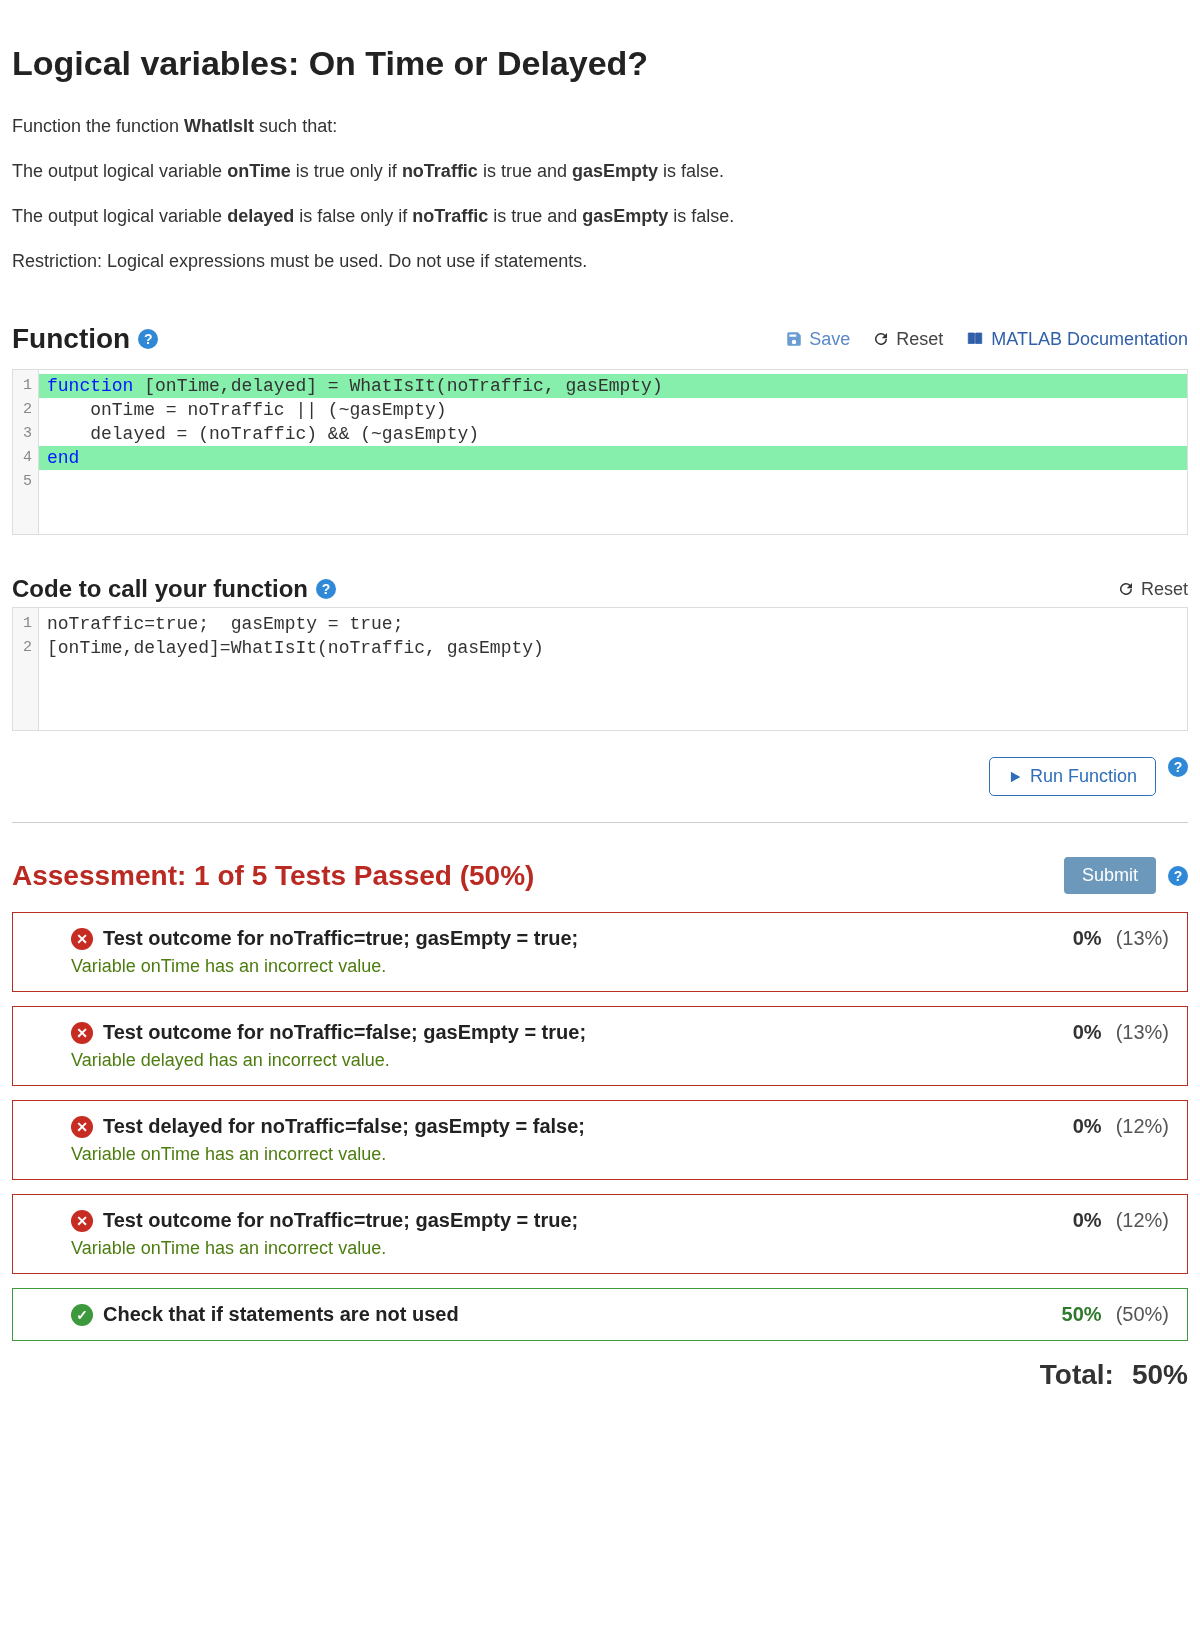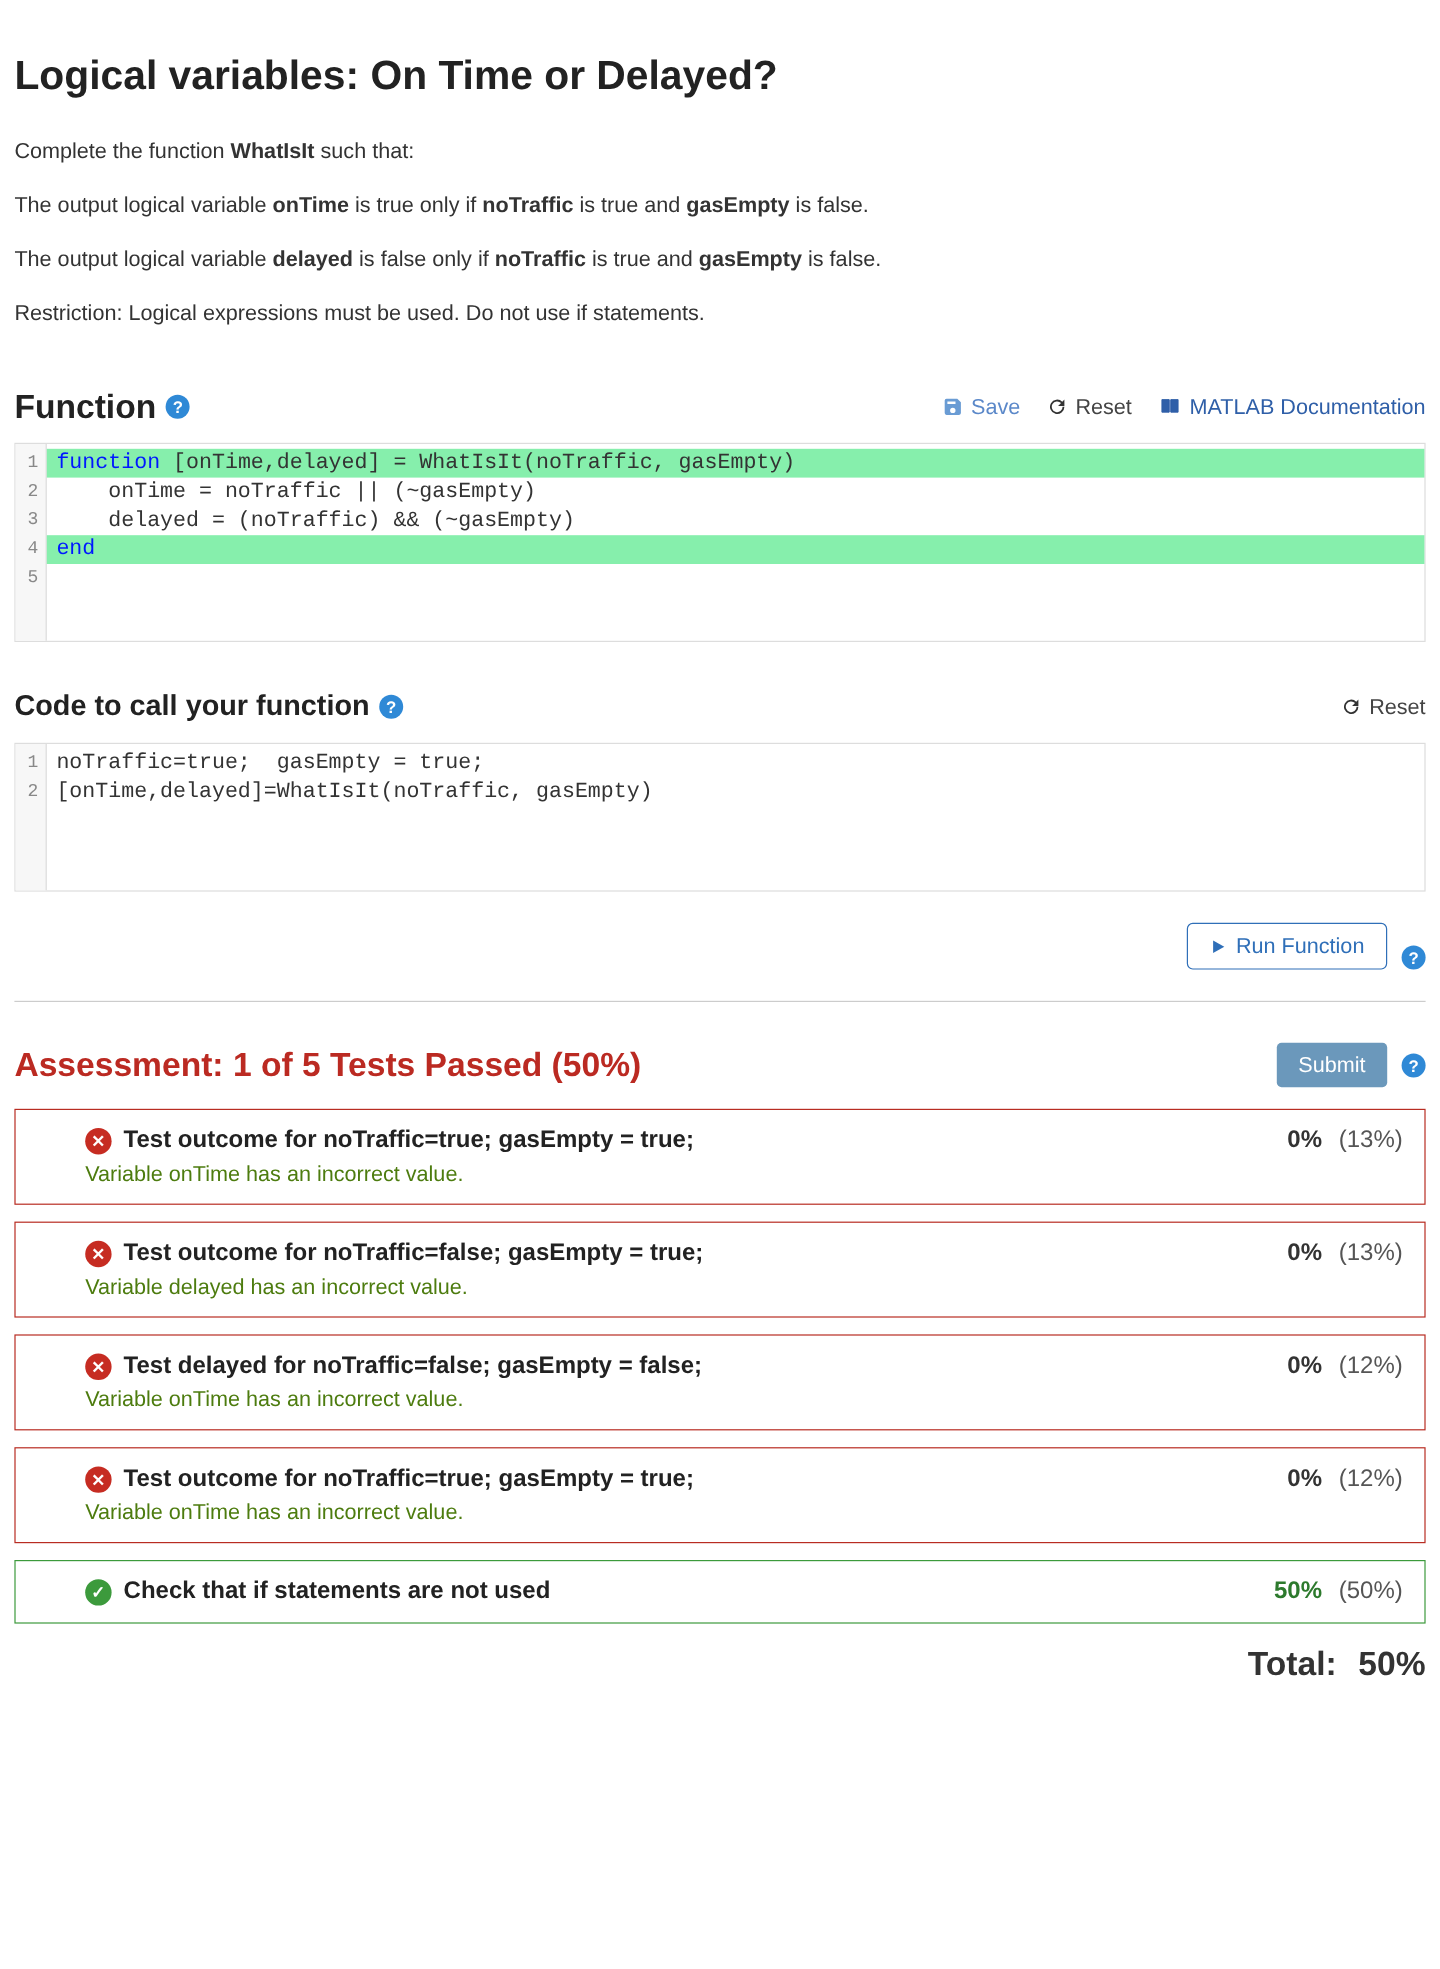--- a/index.html
+++ b/index.html
@@ -59,25 +59,25 @@
   padding: 4px 6px 40px 6px; min-width: 26px; font-size: 15px;
 }
 .gutter div { line-height: 24px; }
 .code-lines { flex: 1; padding: 4px 8px 40px 8px; }
 .code-lines div { line-height: 24px; white-space: pre; }
 .hl-line { background: #86efac; margin-left: -8px; margin-right:-8px; padding-left:8px; padding-right:8px;}
 .kw { color: #0018ff; }
 .call-section { margin-top: 40px; }
 .call-hdr {
   display: flex; align-items: center; justify-content: space-between;
-  margin-bottom: 16px;
+  margin-bottom: 4px;
 }
 .call-hdr h3 { font-size: 24px; font-weight: bold; color:#222; }
 .runrow {
-  display: flex; justify-content: flex-end; align-items: flex-end;
+  display: flex; justify-content: flex-end; align-items: flex-start;
   gap: 12px; margin-top: 26px;
 }
 .run-btn {
   border: 1.5px solid #2f6fb8; border-radius: 5px;
   padding: 8px 18px; color: #2f6fb8; font-size: 18px;
   display: inline-flex; align-items: center; gap: 8px;
   background: #fff; cursor: pointer;
 }
 hr.divider { margin-top: 26px; border: none; border-top: 1px solid #ccc; }
 .assessment-hdr {
@@ -118,21 +118,21 @@
 .total-row .lbl { font-weight: bold; }
 .total-row .val { font-weight: bold; }
 </style>
 </head>
 <body>
 
 <h1>Logical variables: On Time or Delayed?</h1>
 
 <div class="intro">
   <p>
-    <span>Complete the function </span><strong>WhatIsIt</strong><span> such that:</span>
+    <span>Function the function </span><strong>WhatIsIt</strong><span> such that:</span>
   </p>
   <p>
     <span>The output logical variable </span><strong>onTime</strong><span> is true only if </span><strong>noTraffic</strong><span> is true and </span><strong>gasEmpty</strong><span> is false.</span>
   </p>
   <p>
     <span>The output logical variable </span><strong>delayed</strong><span> is false only if </span><strong>noTraffic</strong><span> is true and </span><strong>gasEmpty</strong><span> is false.</span>
   </p>
   <p>Restriction:  Logical expressions must be used.  Do not use if statements.</p>
 </div>
 

